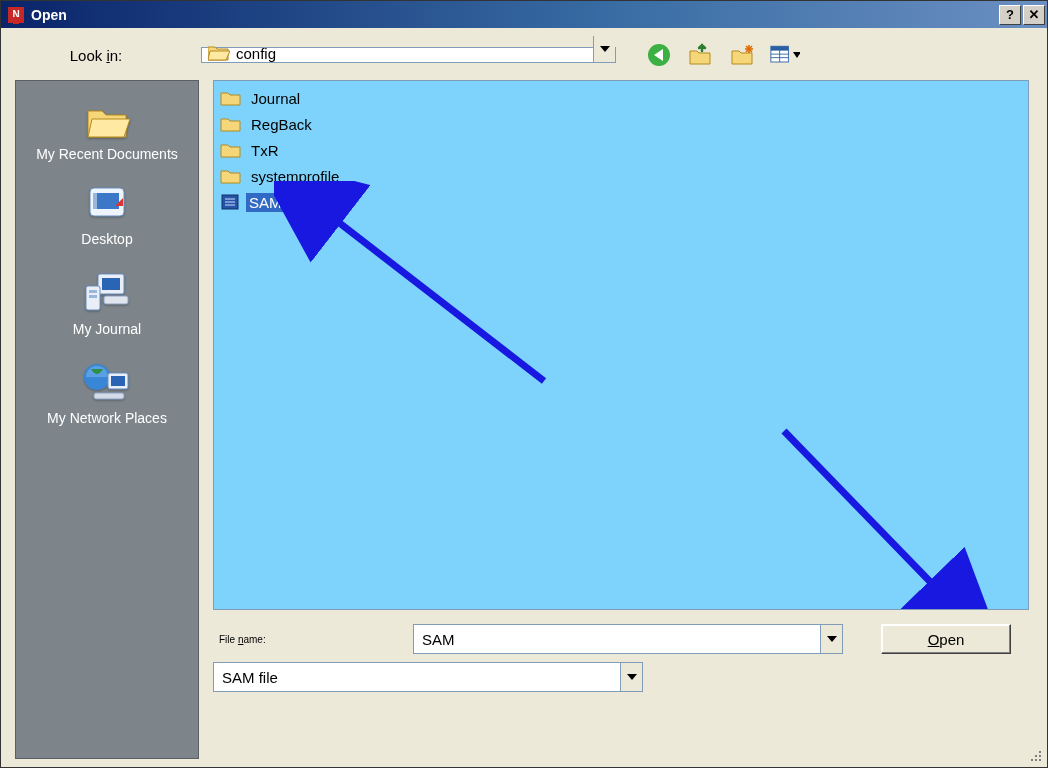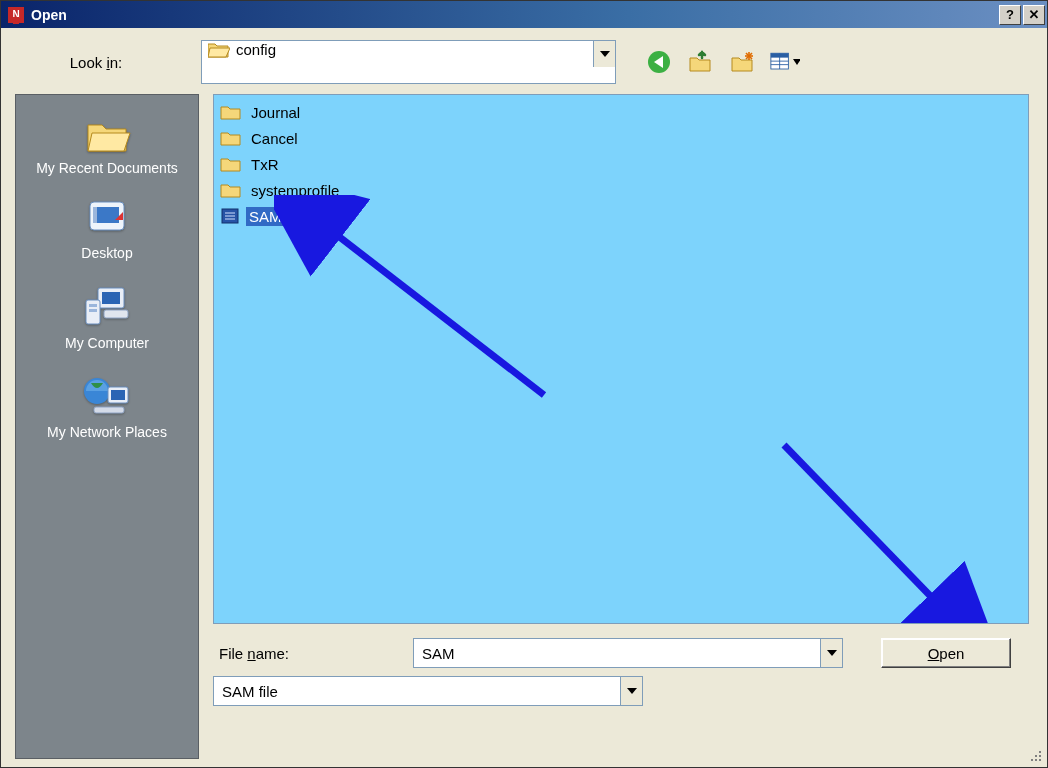--- a/index.html
+++ b/index.html
@@ -56,24 +56,24 @@
   }
   .lookin-label {
     width: 200px;
     text-align:center;
     padding-right:10px;
     font-size:15px;
   }
   .lookin-label u{text-decoration:underline;}
   .lookin-combo {
     flex: 0 0 415px;
-    height: 44px;
+    height: 16px;
     background:#fff;
     border:1px solid #7f9db9;
-    display:flex; align-items:flex-start;
+    display:flex; align-items:flex-end;
     position:relative;
   }
   .lookin-combo .folder-mini{
     width:22px;height:18px;margin:0 6px 0 6px;
   }
   .lookin-combo .combo-text{flex:1;font-size:15px;}
   .lookin-combo .combo-arrow{
     width:22px;height:26px;
     background:#ece9d8;
     border-left:1px solid #7f9db9;
@@ -111,21 +111,21 @@
   .file-row.selected .fname{background:#316ac5;color:#fff;}
   .fold-ic{width:22px;height:18px;}
   .file-ic{width:20px;height:18px;}
   
   .annot{position:absolute;pointer-events:none;}
   
   .bottom{
     padding: 6px 18px 14px 0;
   }
   .brow{display:flex;align-items:center;margin-top:8px;}
-  .blabel{width:200px;text-align:left;padding-left:6px;font-size:15px;}
+  .blabel{width:200px;text-align:left;padding-left:6px;font-size:10px;}
   .blabel u{text-decoration:underline;}
   .bcombo{
     flex:0 0 430px;height:30px;background:#fff;border:1px solid #7f9db9;
     display:flex;align-items:center;padding-left:8px;font-size:15px;position:relative;
   }
   .bcombo .combo-arrow{
     position:absolute;right:0;top:0;width:22px;height:28px;
     background:#ece9d8;border-left:1px solid #7f9db9;
     display:flex;align-items:center;justify-content:center;
   }
@@ -241,21 +241,21 @@
       </div>
       <div class="place">
         <svg width="54" height="46" viewBox="0 0 54 46">
           <rect x="18" y="4" width="26" height="20" rx="2" fill="#e9eef7" stroke="#6a8fbf"></rect>
           <rect x="22" y="8" width="18" height="12" fill="#2a64b4"></rect>
           <rect x="6" y="16" width="14" height="24" rx="2" fill="#e9eef7" stroke="#6a8fbf"></rect>
           <rect x="9" y="20" width="8" height="3" fill="#9bb6dc"></rect>
           <rect x="9" y="25" width="8" height="3" fill="#9bb6dc"></rect>
           <rect x="24" y="26" width="24" height="8" rx="2" fill="#e0e5ee" stroke="#8ea3c4"></rect>
         </svg>
-        <span class="plabel">My Computer</span>
+        <span class="plabel">My Journal</span>
       </div>
       <div class="place">
         <svg width="54" height="46" viewBox="0 0 54 46">
           <circle cx="17" cy="18" r="13" fill="#3a86d6"></circle>
           <path d="M6 18 A11 11 0 0 1 28 18" fill="#5aa0e2"></path>
           <path d="M11 10 Q17 20 23 10" fill="#2f8f46"></path>
           <rect x="28" y="14" width="20" height="16" rx="2" fill="#e9eef7" stroke="#6a8fbf"></rect>
           <rect x="31" y="17" width="14" height="10" fill="#2a64b4"></rect>
           <rect x="14" y="34" width="30" height="6" rx="2" fill="#d4dbe8" stroke="#8ea3c4"></rect>
         </svg>
@@ -272,21 +272,21 @@
               </svg>
           </span>
           <span class="fname">Journal</span>
         </div>
         <div class="file-row">
           <span class="fold-ic">
             <svg width="22" height="18">
                 <polygon points="1,4 8,4 10,6 20,6 20,16 1,16" fill="#f5d77a" stroke="#b58a1e"></polygon>
               </svg>
           </span>
-          <span class="fname">Cancel</span>
+          <span class="fname">RegBack</span>
         </div>
         <div class="file-row">
           <span class="fold-ic">
             <svg width="22" height="18">
                 <polygon points="1,4 8,4 10,6 20,6 20,16 1,16" fill="#f5d77a" stroke="#b58a1e"></polygon>
               </svg>
           </span>
           <span class="fname">TxR</span>
         </div>
         <div class="file-row">

